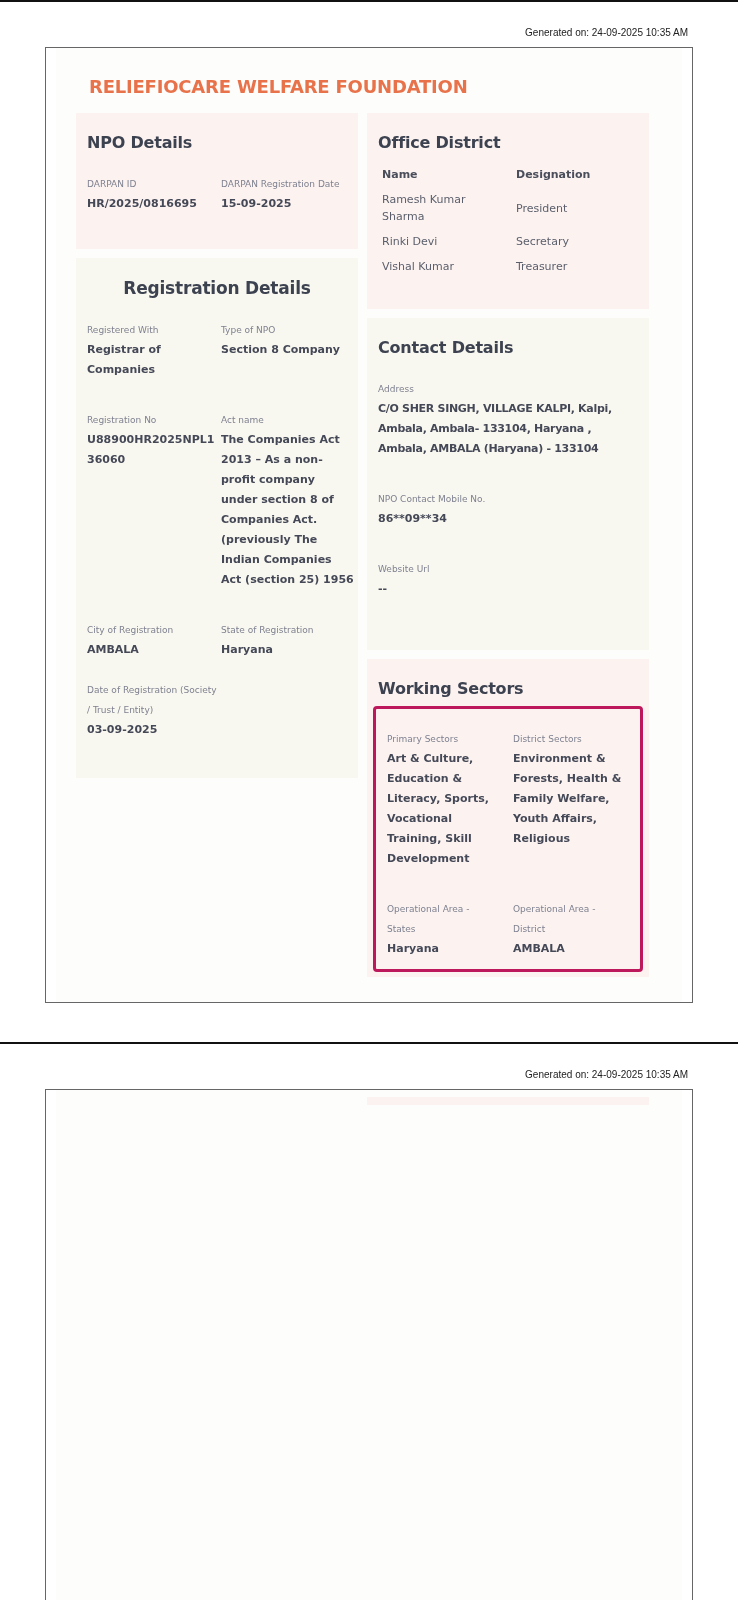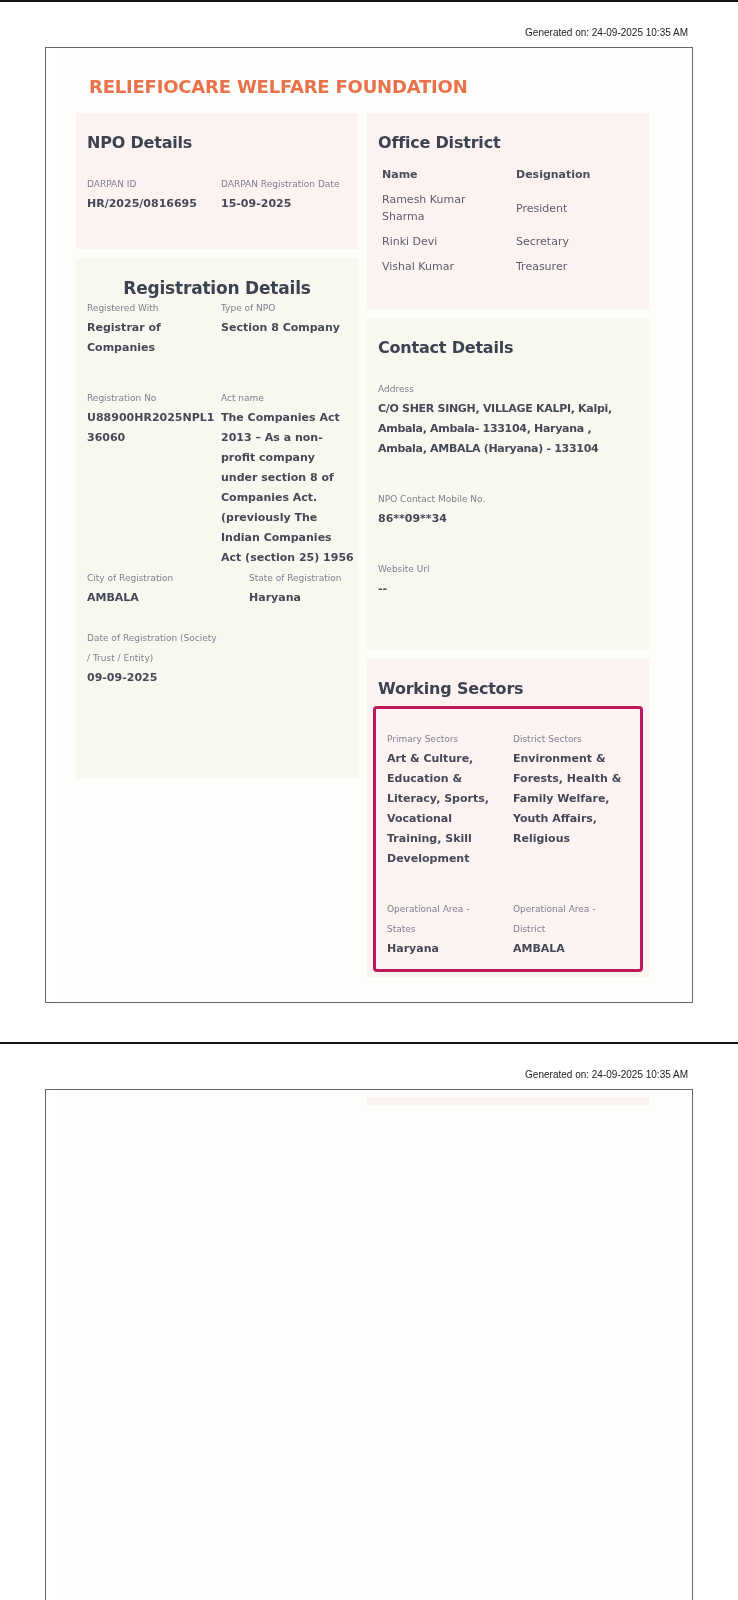--- a/index.html
+++ b/index.html
@@ -49,54 +49,54 @@
         </div>
         <div class="field">
           <div class="lbl">DARPAN Registration Date</div>
           <div class="val">15-09-2025</div>
         </div>
       </div>
     </div>
 
     <div class="card cream" style="left:20px; top:210px; width:282px; height:520px;">
       <div class="card-title" style="margin-top:0px; font-size:17px;text-align:center;">Registration Details</div>
-      <div class="grid2" style="">
+      <div class="grid2" style="margin-top:22px;">
         <div class="field" style="padding-right:10px;">
           <div class="lbl">Registered With</div>
           <div class="val">Registrar of Companies</div>
         </div>
         <div class="field">
           <div class="lbl">Type of NPO</div>
           <div class="val">Section 8 Company</div>
         </div>
       </div>
       <div class="grid2" style="margin-top:30px;">
         <div class="field" style="word-break:break-all; padding-right:2px;">
           <div class="lbl">Registration No</div>
           <div class="val">U88900HR2025NPL136060</div>
         </div>
         <div class="field">
           <div class="lbl">Act name</div>
           <div class="val">The Companies Act 2013 – As a non-profit company under section 8 of Companies Act. (previously The Indian Companies Act (section 25) 1956</div>
         </div>
       </div>
-      <div class="grid2" style="gap:28px;">
+      <div class="grid2" style="margin-top:30px;">
         <div class="field">
           <div class="lbl">City of Registration</div>
           <div class="val">AMBALA</div>
         </div>
         <div class="field">
           <div class="lbl">State of Registration</div>
           <div class="val">Haryana</div>
         </div>
       </div>
       <div class="grid2" style="margin-top:20px;">
         <div class="field" style="grid-column: span 2; width:134px;">
           <div class="lbl">Date of Registration (Society / Trust / Entity)</div>
-          <div class="val">09-09-2025</div>
+          <div class="val">03-09-2025</div>
         </div>
       </div>
     </div>
 
     <div class="card pink" style="left:311px; top:65px; width:282px; height:196px;">
       <div class="card-title">Office District</div>
       <table class="ob-table">
         <thead>
           <tr>
             <th style="width:134px;">Name</th>

